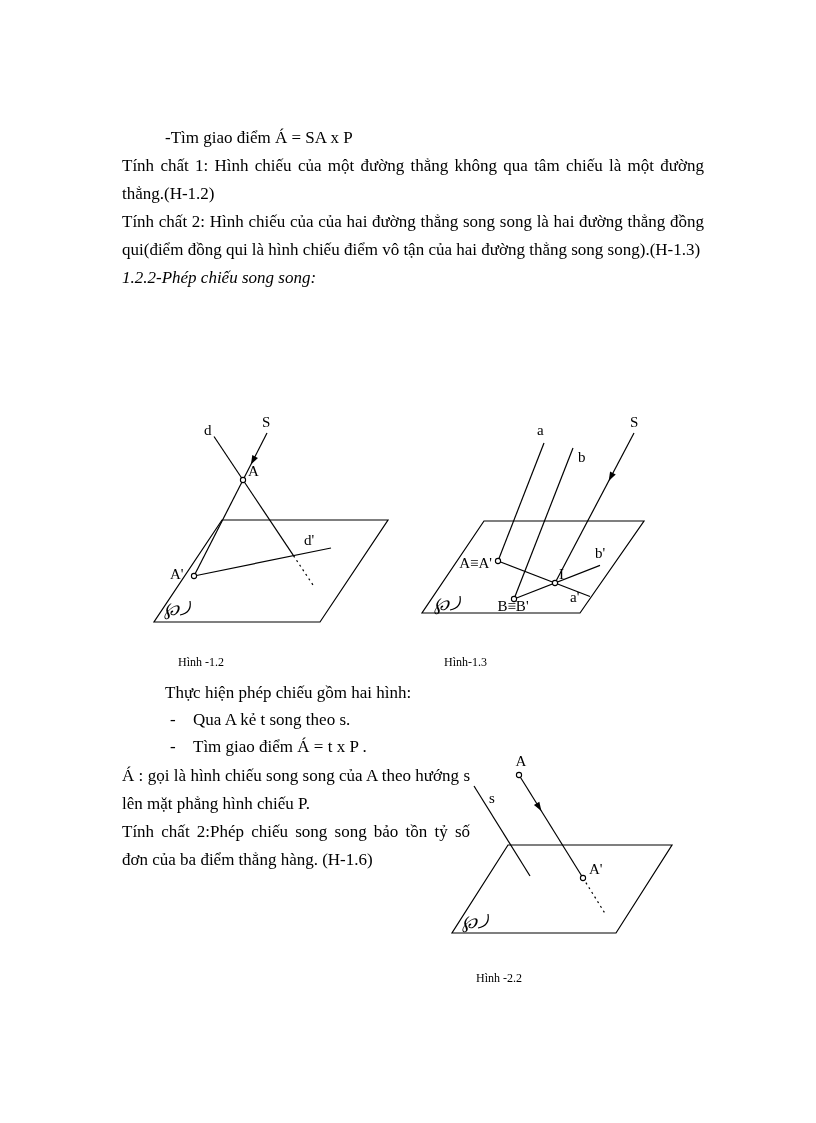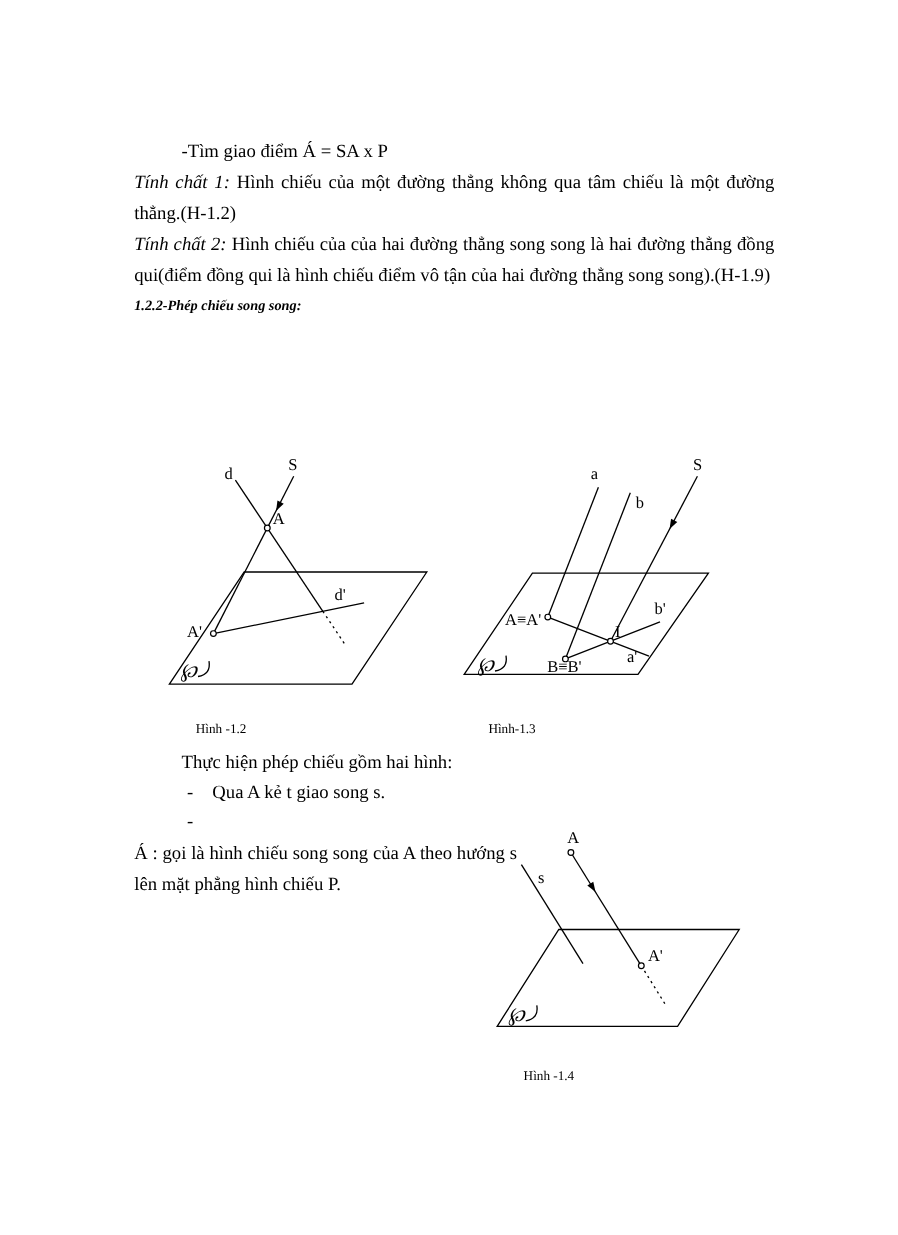--- a/index.html
+++ b/index.html
@@ -7,22 +7,22 @@
   .page {
     position:relative; width:816px; height:1027px; background:#ffffff;
     font-family:"Liberation Serif","DejaVu Serif",serif; color:#000;
     overflow:hidden;
     padding-left:27px;
   }
   .block { position:absolute; font-size:17px; line-height:28px; }
   .top-text  { left:122px; top:124px; width:582px; }
   .top-text p, .left-col p { text-align:justify; }
   p.indent { text-indent:43px; }
-  .italic { font-style:italic; }
-  .heading { font-style:italic; font-weight:bold; font-size:13px; line-height:28px; }
+  .italic { }
+  .heading { font-style:italic; font-weight:normal; font-size:17px; line-height:28px; }
   .mid-text { left:122px; top:679px; width:582px; line-height:27px; }
   .bullet { display:flex; padding-left:48px; }
   .bullet .dash { width:23px; flex:0 0 23px; }
   .left-col { left:122px; top:762px; width:348px; }
   .fig { position:absolute; }
   .fig12 { left:146px; top:413px; width:250px; height:240px; }
   .fig13 { left:418px; top:413px; width:250px; height:235px; }
   .fig14 { left:448px; top:752px; width:240px; height:200px; }
   .caption { position:absolute; font-size:12px; width:130px; }
   .cap12 { left:178px; top:655px; }
@@ -37,21 +37,21 @@
   .arrow { fill:#000; stroke:none; }
 </style>
 </head>
 <body>
 
 <div class="page">
 
   <section class="block top-text">
     <p class="indent">-Tìm giao điểm Á = SA x P</p>
     <p><span class="italic">Tính chất 1:</span><span> Hình chiếu của một đường thẳng không qua tâm chiếu là một đường thẳng.(H-1.2)</span></p>
-    <p><span class="italic">Tính chất 2:</span><span> Hình chiếu của của hai đường thẳng song song là hai đường thẳng đồng qui(điểm đồng qui là hình chiếu điểm vô tận của hai đường thẳng song song).(H-1.9)</span></p>
+    <p><span class="italic">Tính chất 2:</span><span> Hình chiếu của của hai đường thẳng song song là hai đường thẳng đồng qui(điểm đồng qui là hình chiếu điểm vô tận của hai đường thẳng song song).(H-1.3)</span></p>
     <h3 class="heading">1.2.2-Phép chiếu song song:</h3>
   </section>
 
   <svg class="fig fig12" viewBox="0 0 250 240">
     <polygon class="stroke" points="76,107 242,107 174,209 8,209"></polygon>
     <line class="stroke" x1="68" y1="23.5" x2="147.5" y2="142.7"></line>
     <line class="stroke" x1="147.5" y1="142.7" x2="168" y2="173.5" stroke-dasharray="2 3.5"></line>
     <line class="stroke" x1="121" y1="20" x2="48" y2="163"></line>
     <line class="stroke" x1="48" y1="163" x2="185" y2="135"></line>
     <path class="stroke" d="M34,202 Q46,200 44,188"></path>
@@ -86,45 +86,47 @@
     <text x="141" y="166">I</text>
     <text x="177" y="145">b'</text>
     <text x="152" y="189">a'</text>
     <text class="script-p" x="16" y="197">℘</text>
   </svg>
 
   <section class="block mid-text">
     <p class="indent">Thực hiện phép chiếu gồm hai hình:</p>
     <div class="bullet">
       <span class="dash">-</span>
-      <span>Qua A kẻ t giao song s.</span>
+      <span>Qua A kẻ t song theo s.</span>
     </div>
     <div class="bullet">
       <span class="dash">-</span>
+      <span>Tìm giao điểm Á  = t x P .</span>
     </div>
   </section>
 
   <section class="block left-col">
     <p>Á : gọi là hình chiếu song song của A theo hướng s  lên mặt phẳng hình chiếu P.</p>
+    <p><span class="italic">Tính chất 2:</span><span>Phép chiếu song song bảo tồn tỷ số đơn của ba điểm thẳng hàng. (H-1.6)</span></p>
   </section>
 
   <svg class="fig fig14" viewBox="0 0 240 200">
     <polygon class="stroke" points="60,93 224,93 168,181 4,181"></polygon>
     <line class="stroke" x1="26" y1="34" x2="82" y2="124"></line>
     <line class="stroke" x1="71" y1="23" x2="135" y2="126"></line>
     <line class="stroke" x1="135" y1="126" x2="158" y2="163" stroke-dasharray="2 3.5"></line>
     <path class="stroke" d="M30,176 Q42,174 40,162"></path>
     <polygon class="arrow" points="0,0 -9,3.2 -9,-3.2" transform="translate(93.4,59) rotate(58)"></polygon>
     <circle class="pt" cx="71" cy="23" r="2.6"></circle>
     <circle class="pt" cx="135" cy="126" r="2.6"></circle>
     <text x="73" y="14" text-anchor="middle">A</text>
     <text x="41" y="51">s</text>
     <text x="141" y="122">A'</text>
     <text class="script-p" x="14" y="176">℘</text>
   </svg>
 
   <div class="caption cap12">Hình -1.2</div>
   <div class="caption cap13">Hình-1.3</div>
-  <div class="caption cap14">Hình -1.4</div>
+  <div class="caption cap14">Hình -2.2</div>
 
   <div class="page-number">4</div>
 
 </div>
 
 </body></html>

